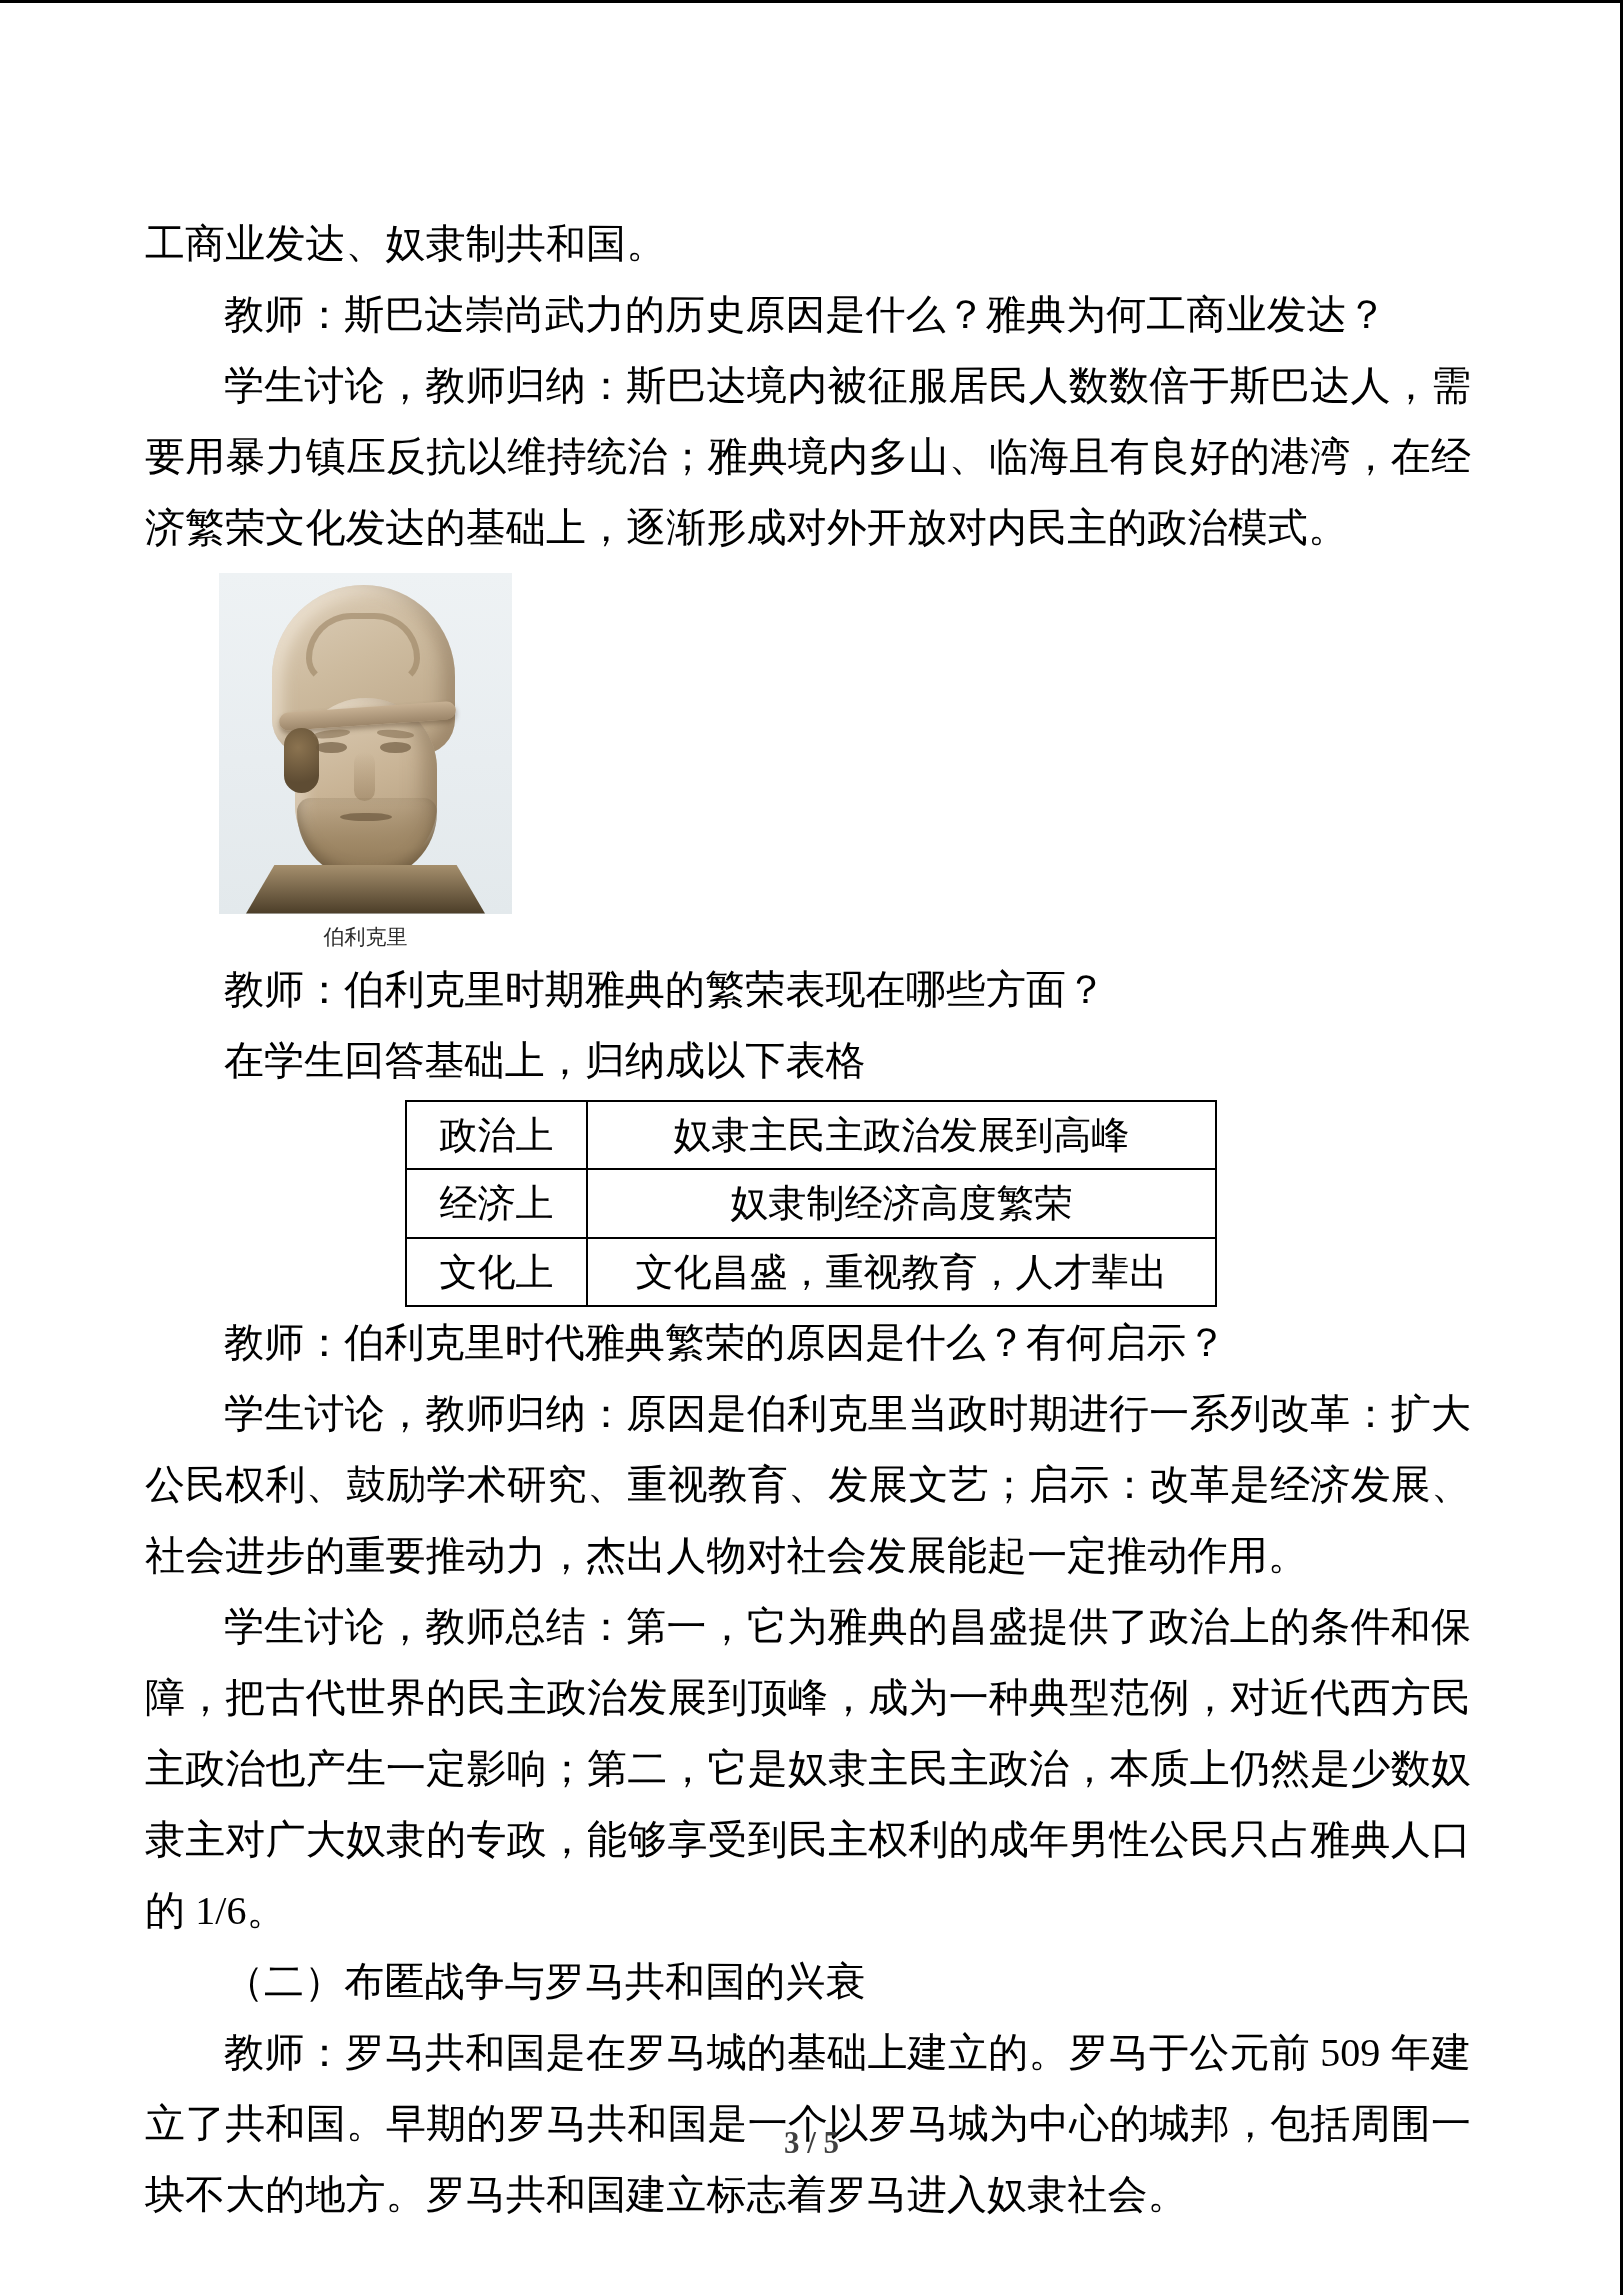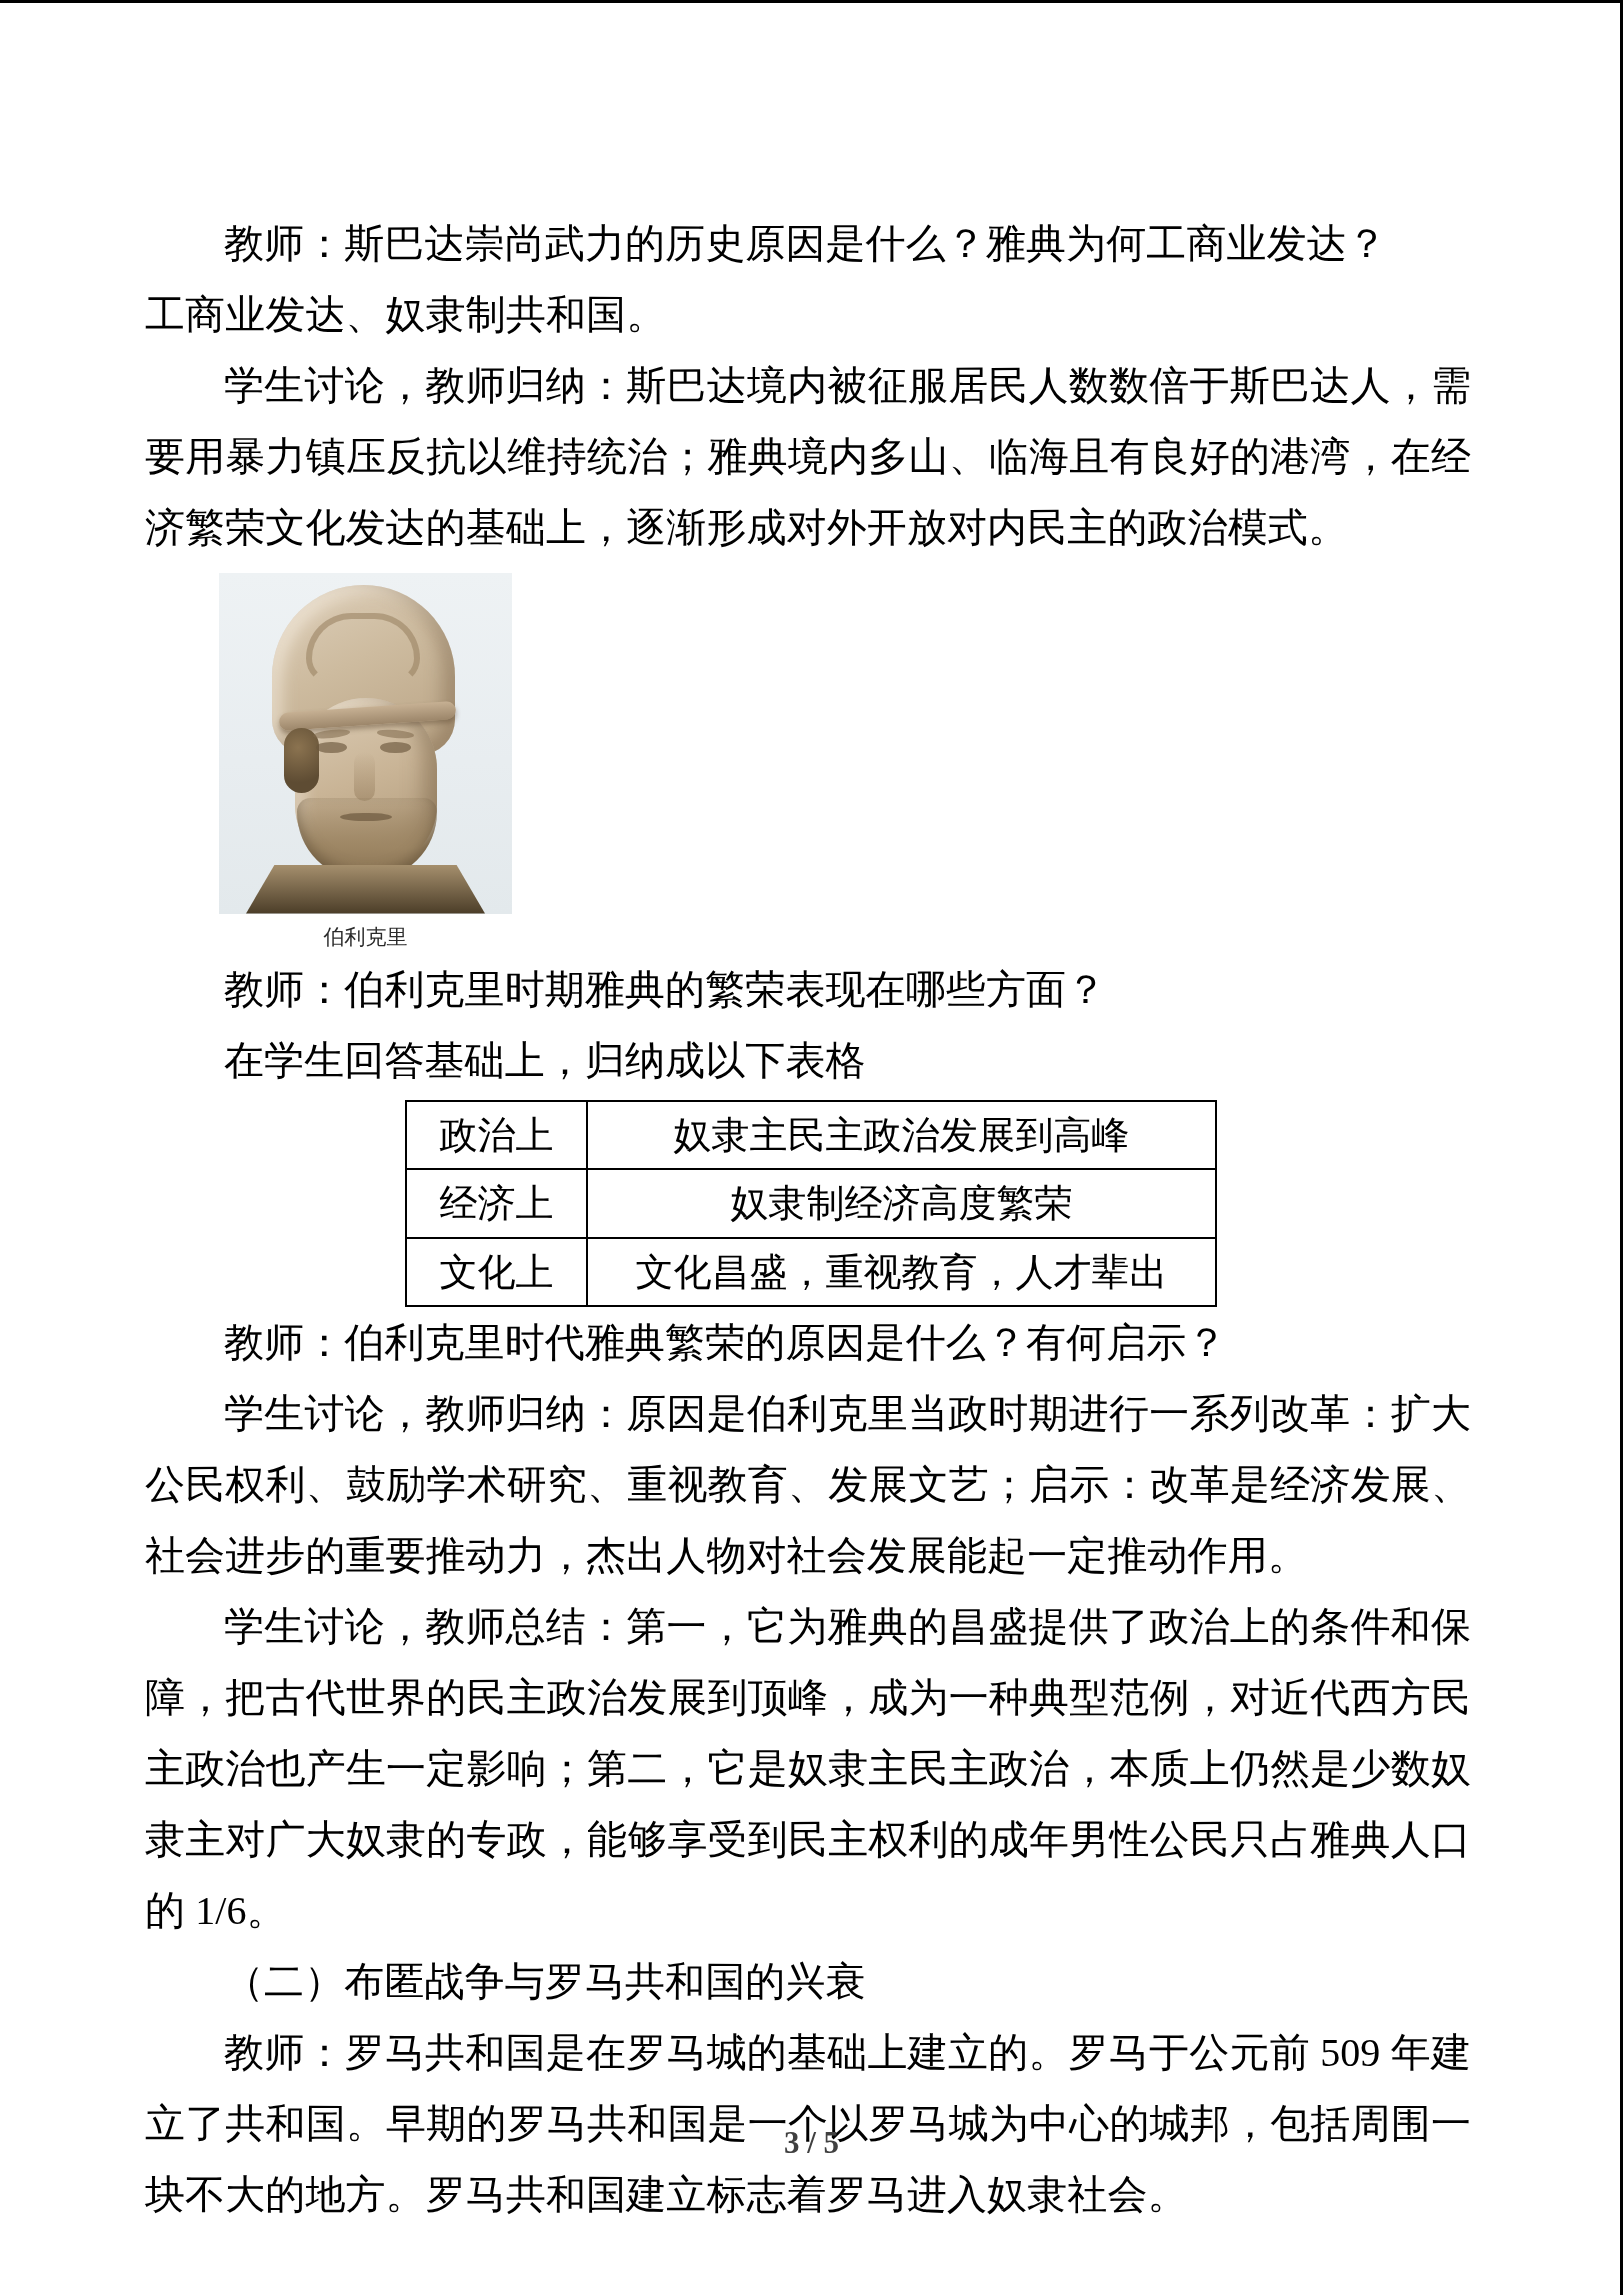--- a/index.html
+++ b/index.html
@@ -212,22 +212,22 @@
     color: #404040;
   }
 </style>
 </head>
 <body>
 
 <div class="page">
 
   <div class="content">
 
+    <p class="para">工商业发达、奴隶制共和国。</p>
     <p class="para indent">教师：斯巴达崇尚武力的历史原因是什么？雅典为何工商业发达？</p>
-    <p class="para">工商业发达、奴隶制共和国。</p>
     <p class="para indent">学生讨论，教师归纳：斯巴达境内被征服居民人数数倍于斯巴达人，需要用暴力镇压反抗以维持统治；雅典境内多山、临海且有良好的港湾，在经济繁荣文化发达的基础上，逐渐形成对外开放对内民主的政治模式。</p>
 
     <div class="figure-block">
       <figure class="figure" style="margin:0;">
         <div class="bust-frame">
           <div class="bust-helmet"></div>
           <div class="bust-helmet-swirl"></div>
           <div class="bust-face"></div>
           <div class="bust-brim"></div>
           <div class="bust-hairlock"></div>

